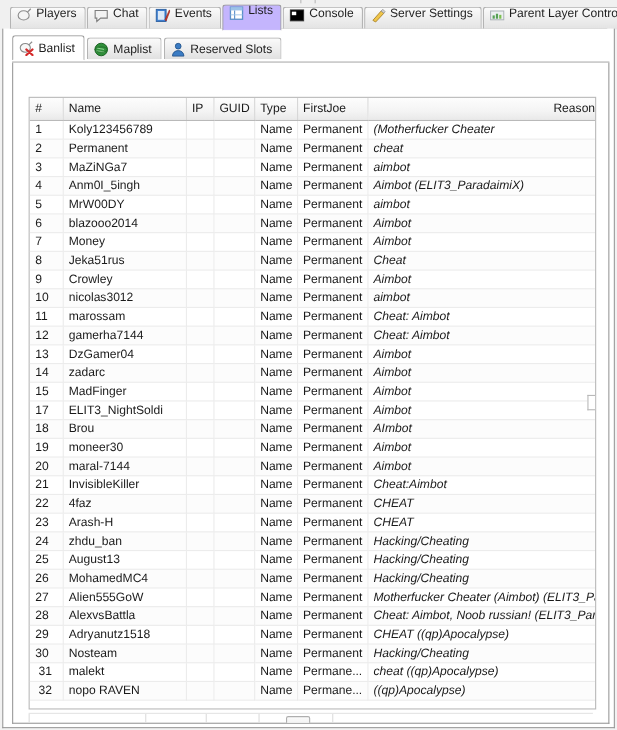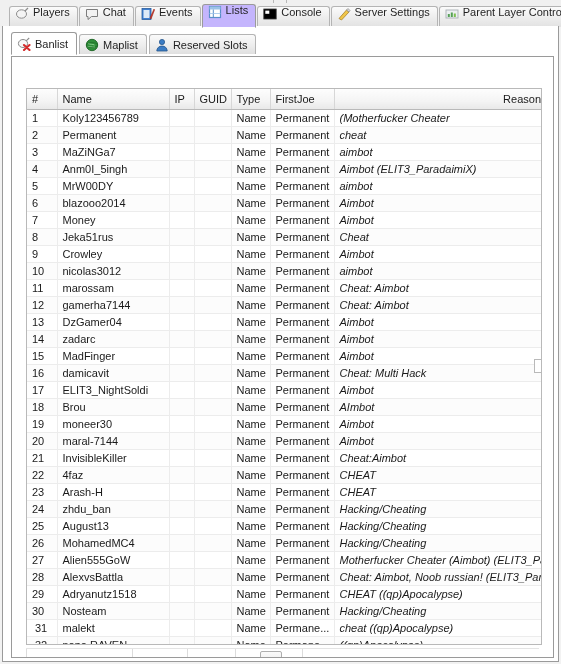--- a/index.html
+++ b/index.html
@@ -542,29 +542,20 @@
               </tr>
               <tr class="">
                 <td class="c-num">15</td>
                 <td>MadFinger</td>
                 <td></td>
                 <td></td>
                 <td>Name</td>
                 <td>Permanent</td>
                 <td>Aimbot</td>
               </tr>
-              <tr class="alt">
-                <td class="c-num">16</td>
-                <td>damicavit</td>
-                <td></td>
-                <td></td>
-                <td>Name</td>
-                <td>Permanent</td>
-                <td>Cheat: Multi Hack</td>
-              </tr>
               <tr class="">
                 <td class="c-num">17</td>
                 <td>ELIT3_NightSoldi</td>
                 <td></td>
                 <td></td>
                 <td>Name</td>
                 <td>Permanent</td>
                 <td>Aimbot</td>
               </tr>
               <tr class="alt">

